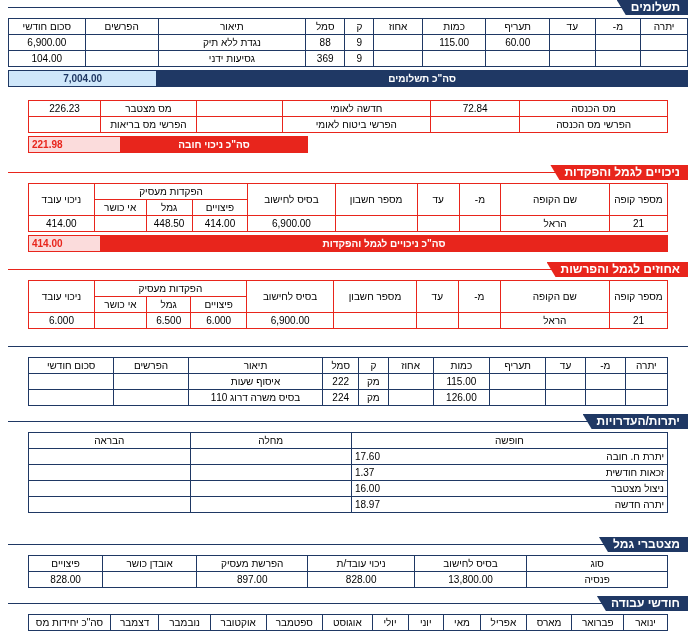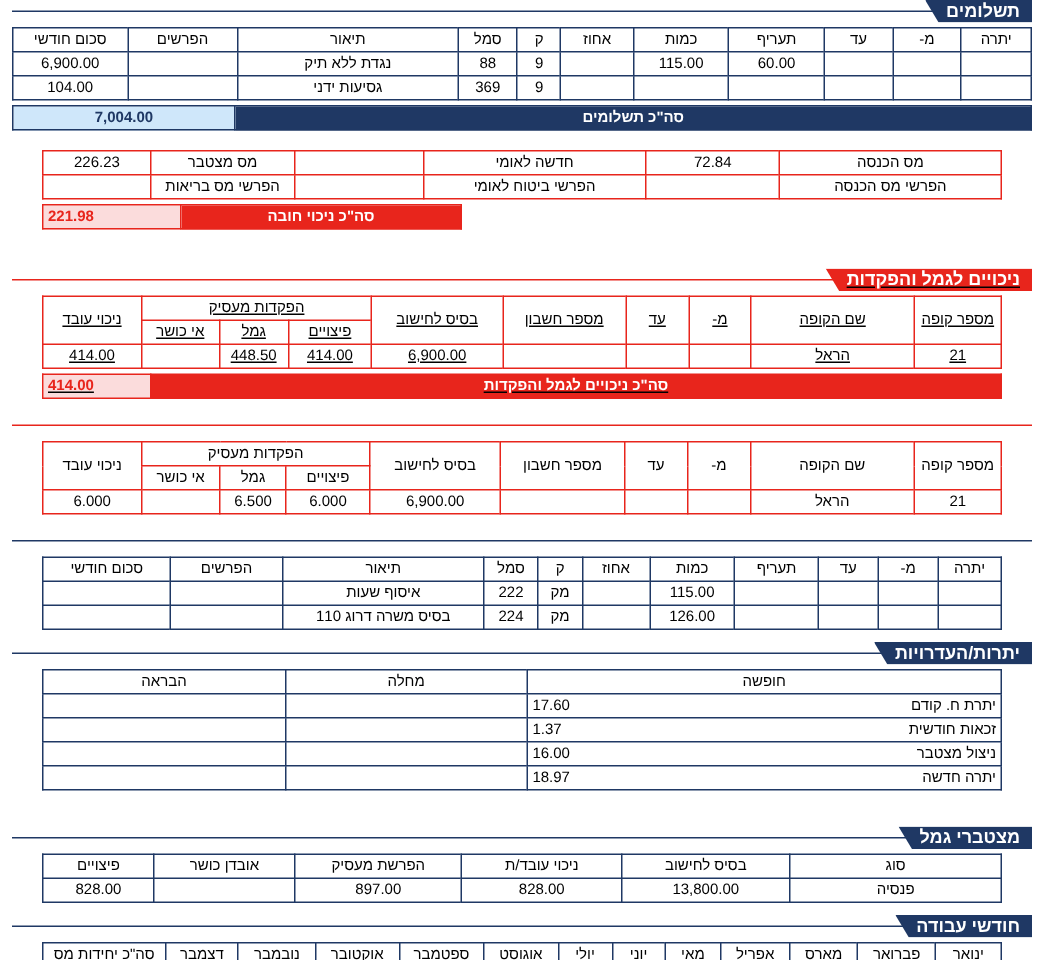--- a/index.html
+++ b/index.html
@@ -210,21 +210,21 @@
         <tbody>
             <tr class="total-row">
           <td class="total-lbl red" style="width:190px">סה"כ ניכוי חובה</td>
           <td class="total-val redv" style="width:90px">221.98</td>
         </tr>
       </tbody>
         </table>
     </div>
   </div>
 
-  <div class="sec" style="margin-top:22px;text-decoration:underline;">
+  <div class="sec" style="margin-top:8px;">
     <div class="sec-head red">
       <span class="bar"></span>
       <span class="title">ניכויים לגמל והפקדות</span>
     </div>
     <div class="wrap-center">
       <table class="grid red" style="width:640px">
         <thead>
           <tr>
             <th rowspan="2" style="width:52px">מספר קופה</th>
             <th rowspan="2" style="width:124px">שם הקופה</th>
@@ -265,20 +265,21 @@
           <td class="total-val redv" style="width:66px">414.00</td>
         </tr>
       </tbody>
         </table>
     </div>
   </div>
 
   <div class="sec" style="margin-top:6px;">
     <div class="sec-head red">
       <span class="bar"></span>
+      <span class="title">אחוזים לגמל והפרשות</span>
     </div>
     <div class="wrap-center">
       <table class="grid red" style="width:640px">
         <thead>
           <tr>
             <th rowspan="2" style="width:52px">מספר קופה</th>
             <th rowspan="2" style="width:124px">שם הקופה</th>
             <th rowspan="2" style="width:44px">מ-</th>
             <th rowspan="2" style="width:44px">עד</th>
             <th rowspan="2" style="width:84px">מספר חשבון</th>
@@ -373,21 +374,21 @@
         <thead>
           <tr>
             <th style="width:320px">חופשה</th>
             <th style="width:160px">מחלה</th>
             <th style="width:160px">הבראה</th>
           </tr>
         </thead>
         <tbody>
           <tr>
             <td class="txt" style="position:relative;">
-              <span style="float:right">יתרת ח. קודם</span>
+              <span style="float:right">יתרת ח. חובה</span>
               <span style="float:left">17.60</span>
             </td>
             <td></td>
             <td></td>
           </tr>
           <tr>
             <td class="txt">
               <span style="float:right">זכאות חודשית</span>
               <span style="float:left">1.37</span>
             </td>

